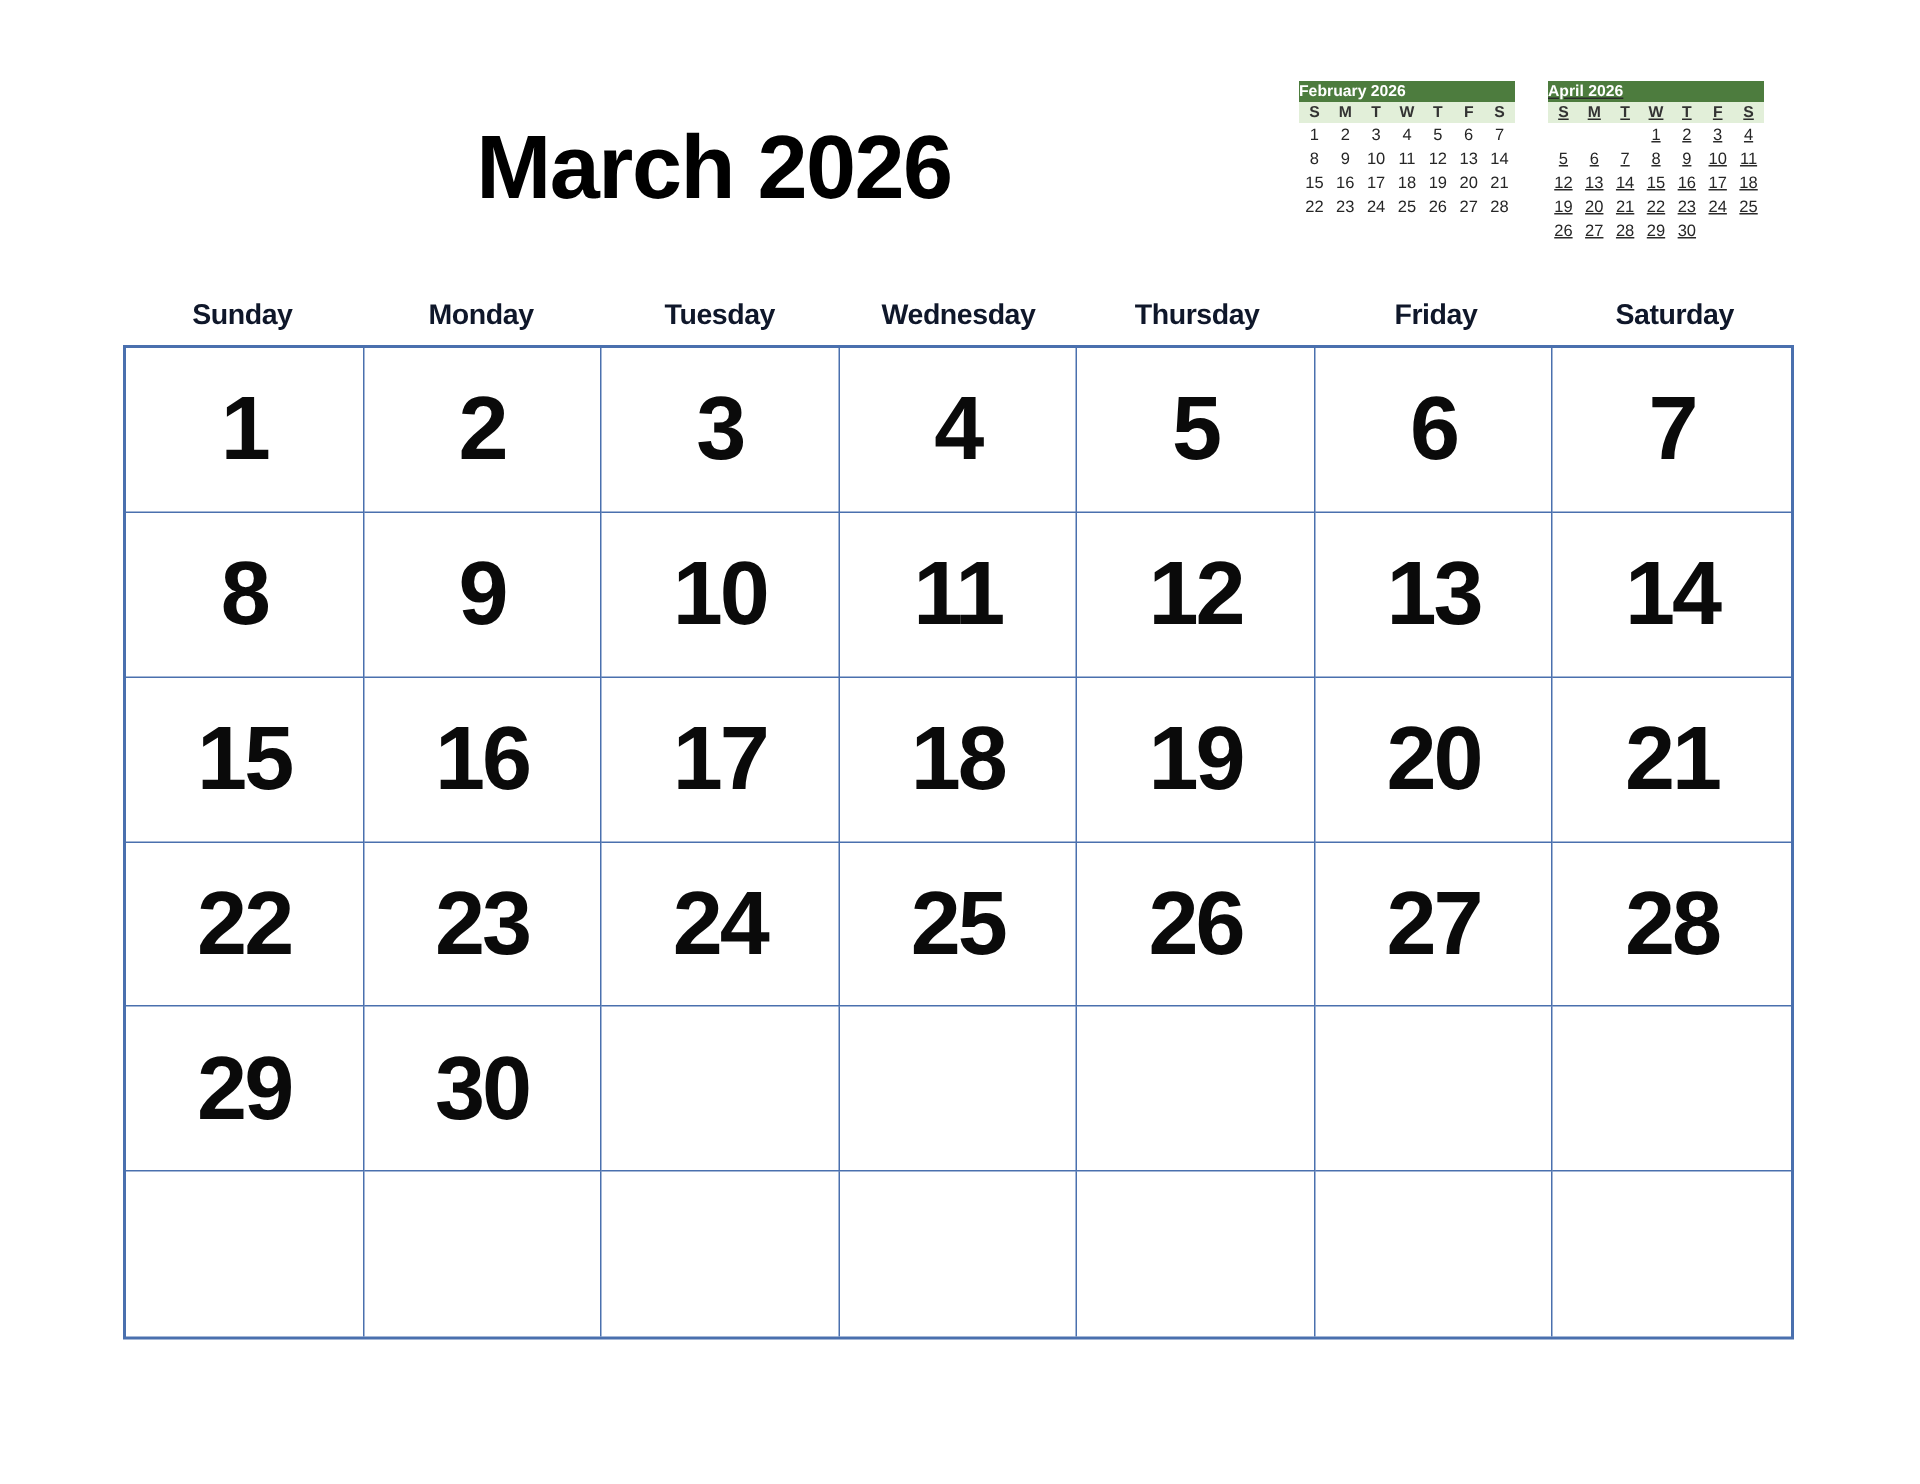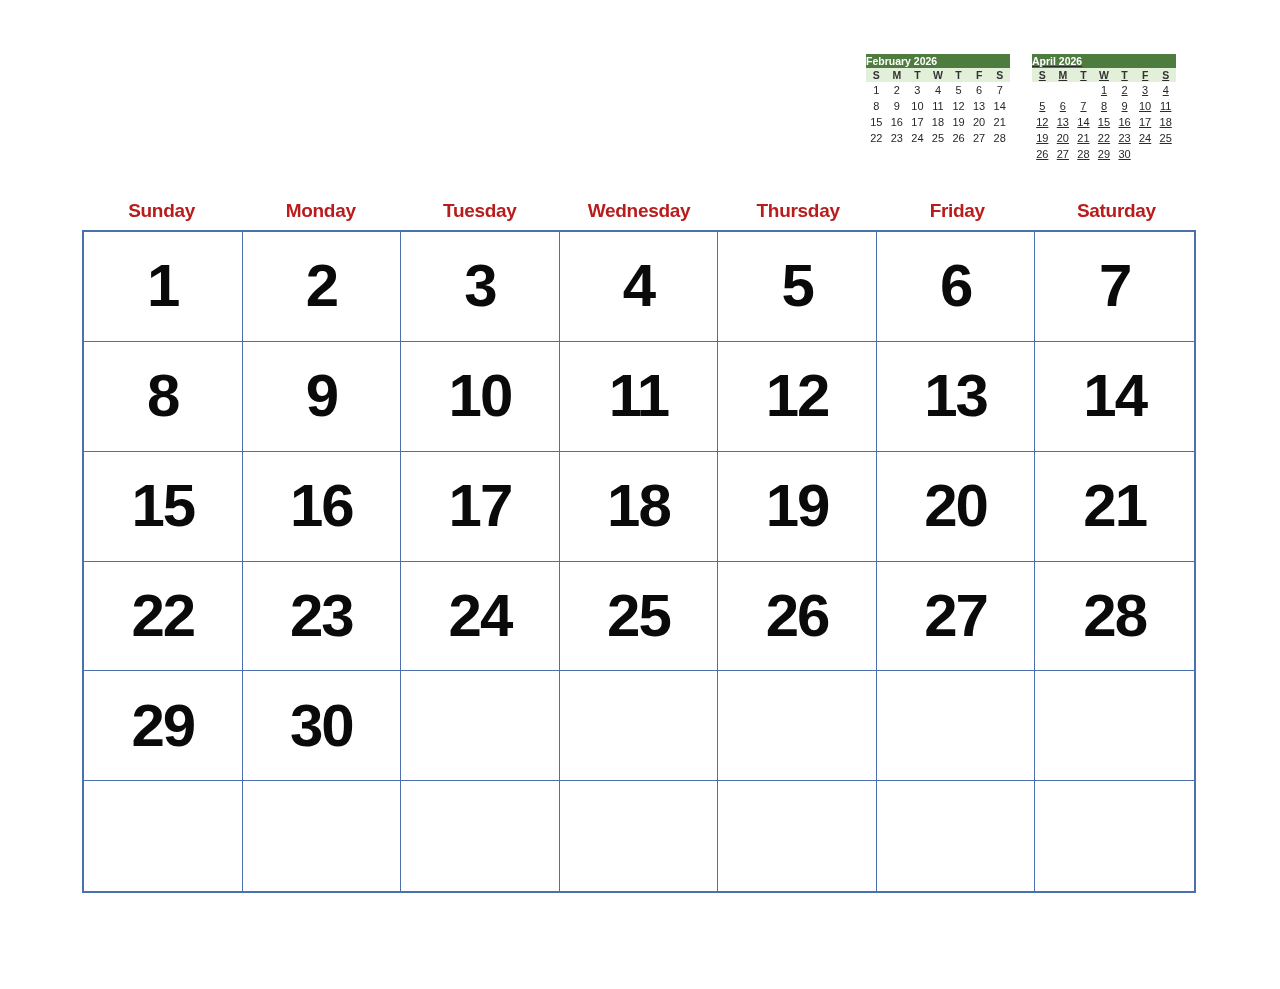--- a/index.html
+++ b/index.html
@@ -87,21 +87,21 @@
     top:196px; left:82px;
     width:1114px; height:30px;
     display:grid;
     grid-template-columns:repeat(7,1fr);
   }
   .weekday-row .wd{
     text-align:center;
     line-height:30px;
     font-size:19px;
     font-weight:bold;
-    color:#b91c1c;
+    color:#0f172a;
     letter-spacing:-0.3px;
   }
   
   .grid{
     position:absolute;
     top:230px; left:82px;
     width:1114px; height:663px;
     display:grid;
     grid-template-columns:repeat(7,1fr);
     grid-template-rows:repeat(6,1fr);
@@ -133,20 +133,21 @@
     font-size:15px;
     color:var(--footer-text);
     white-space:nowrap;
   }
 </style>
 </head>
 <body>
 
 <div class="page">
 
+  <h1 class="title">March 2026</h1>
 
   <div class="mini mini-feb">
     <div class="mini-title">February 2026</div>
     <div class="mini-weekdays">
         <span>S</span>
         <span>M</span>
         <span>T</span>
         <span>W</span>
         <span>T</span>
         <span>F</span>

